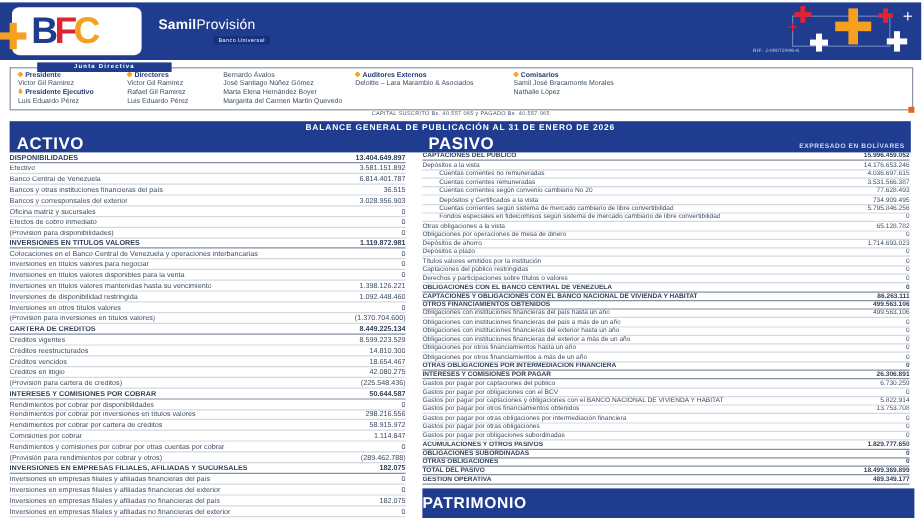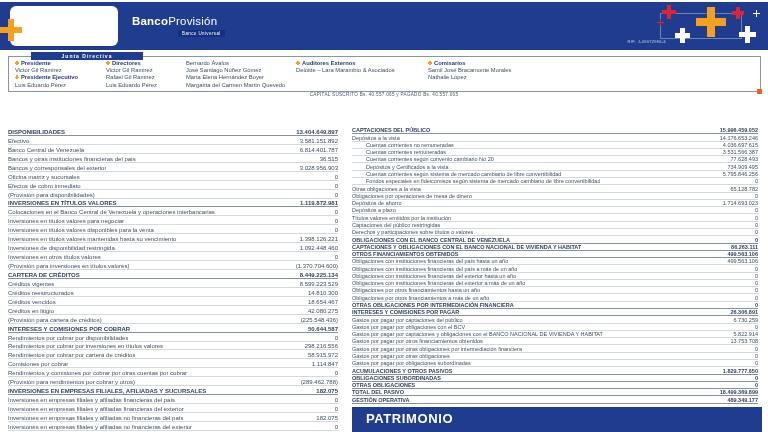--- a/index.html
+++ b/index.html
@@ -41,32 +41,33 @@
   .row{display:flex;justify-content:space-between;align-items:flex-end;box-sizing:border-box;
        border-bottom:1px solid rgba(100,118,145,.28);white-space:nowrap;overflow:hidden;}
   #activo-col .row{height:8.94px;font-size:6px;}
   #pasivo-col .row{height:7.29px;font-size:5.5px;}
   .row.h{font-weight:bold;border-bottom:1px solid rgba(55,70,95,.6);color:#33425c;}
   .row.ind .lbl{padding-left:14px;}
   .lbl{overflow:hidden;text-overflow:clip;}
   .val{padding-left:4px;}
   
   .patrimonio{position:absolute;left:352px;top:407px;width:410px;height:25px;background:#1f3c8f;color:#fff;
-              font-size:13px;font-weight:bold;letter-spacing:.6px;padding:4px 0 0 14px;box-sizing:border-box;}
+              font-size:13px;font-weight:bold;letter-spacing:.6px;padding:4px 0 0 0;box-sizing:border-box;}
 </style>
 </head>
 <body>
 
 <div class="page">
 
   <div class="topband">
     <div class="logo-box">
       <span class="xplus" style="--c:#f5a01f;left:-10px;top:13px;width:22px;height:22px;"></span>
-    </div>
-    <div class="bank-name"><b>Banco</b><span>Provisión</span></div>
+      <span class="logo-letters"><span class="lb-b">B</span><span class="lb-f">F</span><span class="lb-c">C</span></span>
+    </div>
+    <div class="bank-name"><b>Samil</b><span>Provisión</span></div>
     <div class="bank-sub">Banco Universal</div>
 
     <div class="decor-frame"></div>
     <span class="xplus" style="--c:#e02330;right:92px;top:3px;width:14px;height:14px;"></span>
     <span class="xplus" style="--c:#e02330;right:104px;top:17px;width:7px;height:7px;"></span>
     <span class="xplus" style="--c:#f5a01f;right:42px;top:5px;width:30px;height:30px;"></span>
     <span class="xplus" style="--c:#e02330;right:24px;top:5px;width:12px;height:12px;"></span>
     <span class="xplus" style="--c:#ffffff;right:8px;top:8px;width:7px;height:7px;"></span>
     <span class="xplus" style="--c:#ffffff;right:78px;top:26px;width:15px;height:15px;"></span>
     <span class="xplus" style="--c:#ffffff;right:12px;top:24px;width:17px;height:17px;"></span>
@@ -106,20 +107,26 @@
       <div class="blabel"><span class="bullet xplus" style="--c:#f5a01f;position:relative;"></span><span>Comisarios</span></div>
       <div>Samil José Bracamonte Morales</div>
       <div>Nathalie López</div>
     </div>
 
     <span class="corner-accent"></span>
   </div>
 
   <div class="capital">CAPITAL SUSCRITO Bs. 40.557.065 y PAGADO Bs. 40.557.065</div>
 
+  <div class="main-header">
+    <div class="mh-title">BALANCE GENERAL DE PUBLICACIÓN AL 31 DE ENERO DE 2026</div>
+    <div class="mh-activo">ACTIVO</div>
+    <div class="mh-pasivo">PASIVO</div>
+    <div class="mh-expressed">EXPRESADO EN BOLÍVARES</div>
+  </div>
 
   <div id="activo-col" class="bal-col">
       <div class="row h">
         <span class="lbl">DISPONIBILIDADES</span>
         <span class="val">13.404.649.897</span>
       </div>
       <div class="row r">
         <span class="lbl">Efectivo</span>
         <span class="val">3.581.151.892</span>
       </div>

